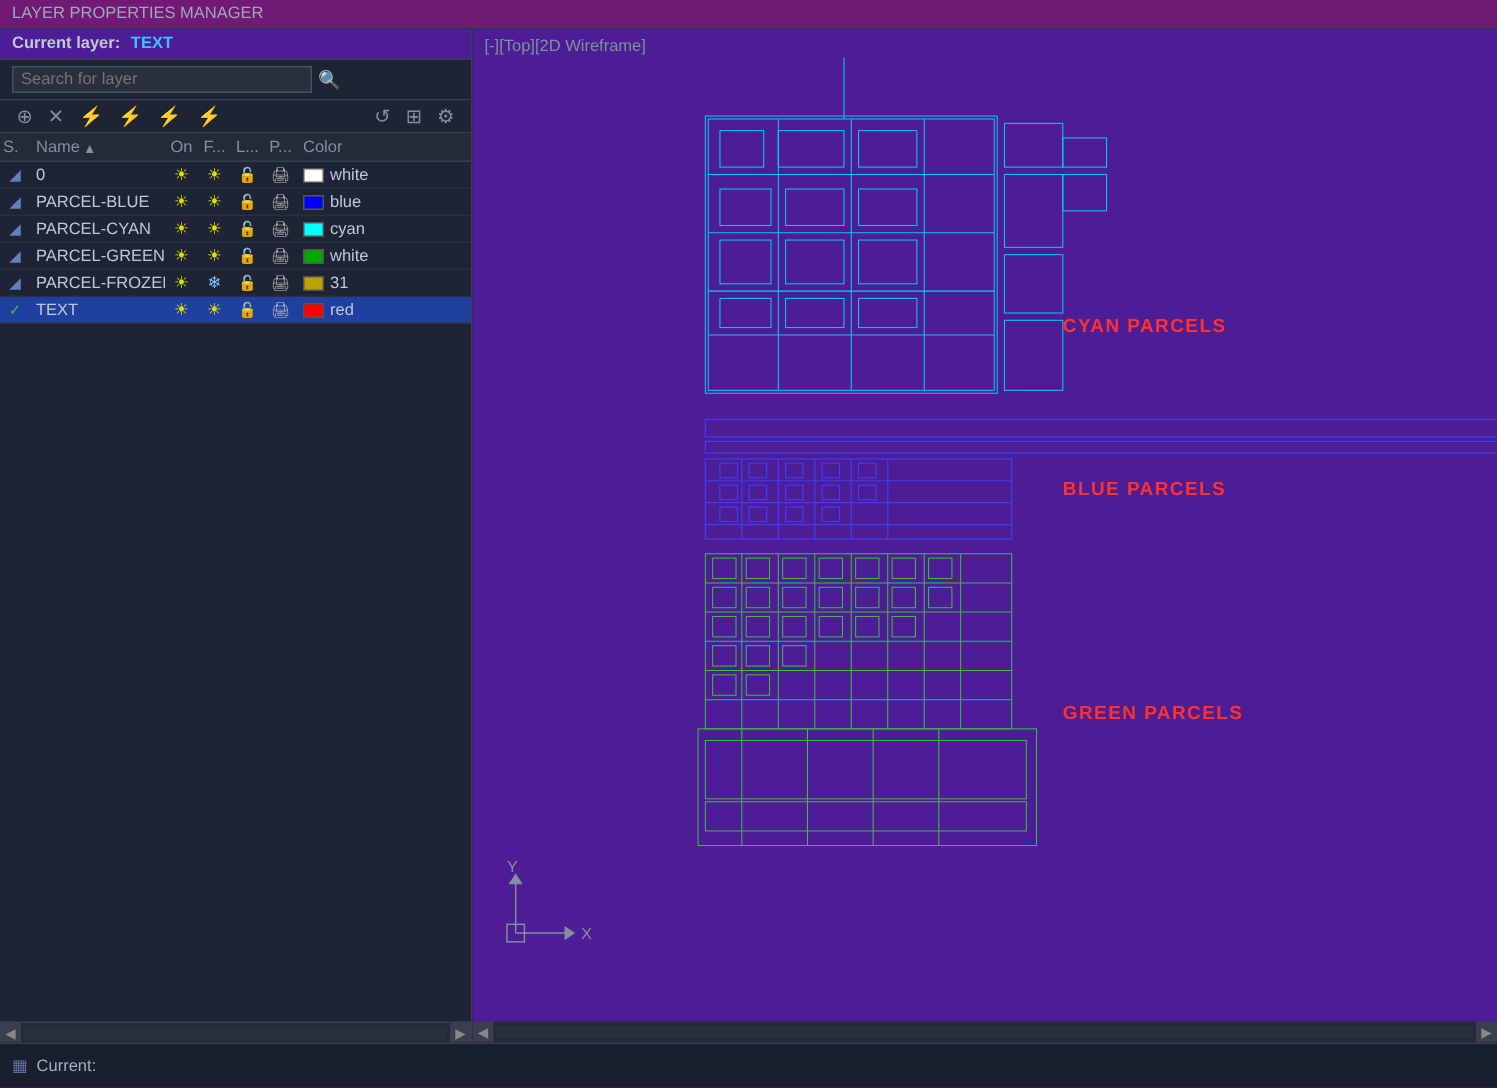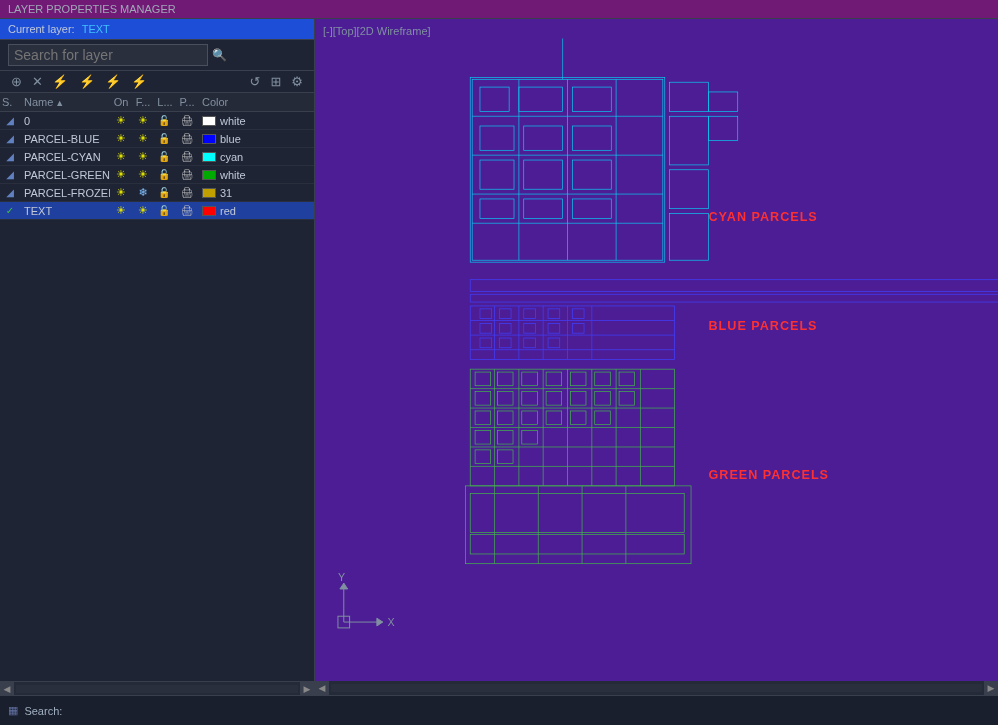--- a/index.html
+++ b/index.html
@@ -42,37 +42,38 @@
       flex-shrink: 0;
     }
 
     #current-layer-bar {
       padding: 4px 8px;
       font-size: 11px;
       color: #c0c8d8;
       display: flex;
       align-items: flex-start;
       justify-content: space-between;
-      background: #1d4ed8;
+      background: #4c1d95;
       border-bottom: 1px solid #3a3f4e;
+      font-weight: bold;
     }
 
     #search-bar {
       padding: 4px 8px;
       display: flex;
       align-items: center;
       background: #1e2433;
       border-bottom: 1px solid #3a3f4e;
     }
 
     #search-input {
       background: #2a2f3e;
       border: 1px solid #4a4f5e;
       color: #c0c8d8;
-      font-size: 14px;
+      font-size: 11px;
       padding: 2px 5px;
       width: 200px;
       outline: none;
     }
 
     #toolbar-row {
       display: flex;
       align-items: center;
       padding: 3px 8px;
       background: #1e2433;
@@ -525,15 +526,15 @@
       <div class="vp-scroll-track"></div>
       <div class="vp-scroll-btn">▶</div>
     </div>
 
   </div>
 
 </div>
 
 <div id="command-bar">
   <span style="margin-right:6px; color:#6070a0;">▦</span>
-  <span style="margin-right:6px; color:#a0b0c0;">Search:</span>
+  <span style="margin-right:6px; color:#a0b0c0;">Current:</span>
   <input id="command-input" type="text" style="">
 </div>
 
 </body></html>

